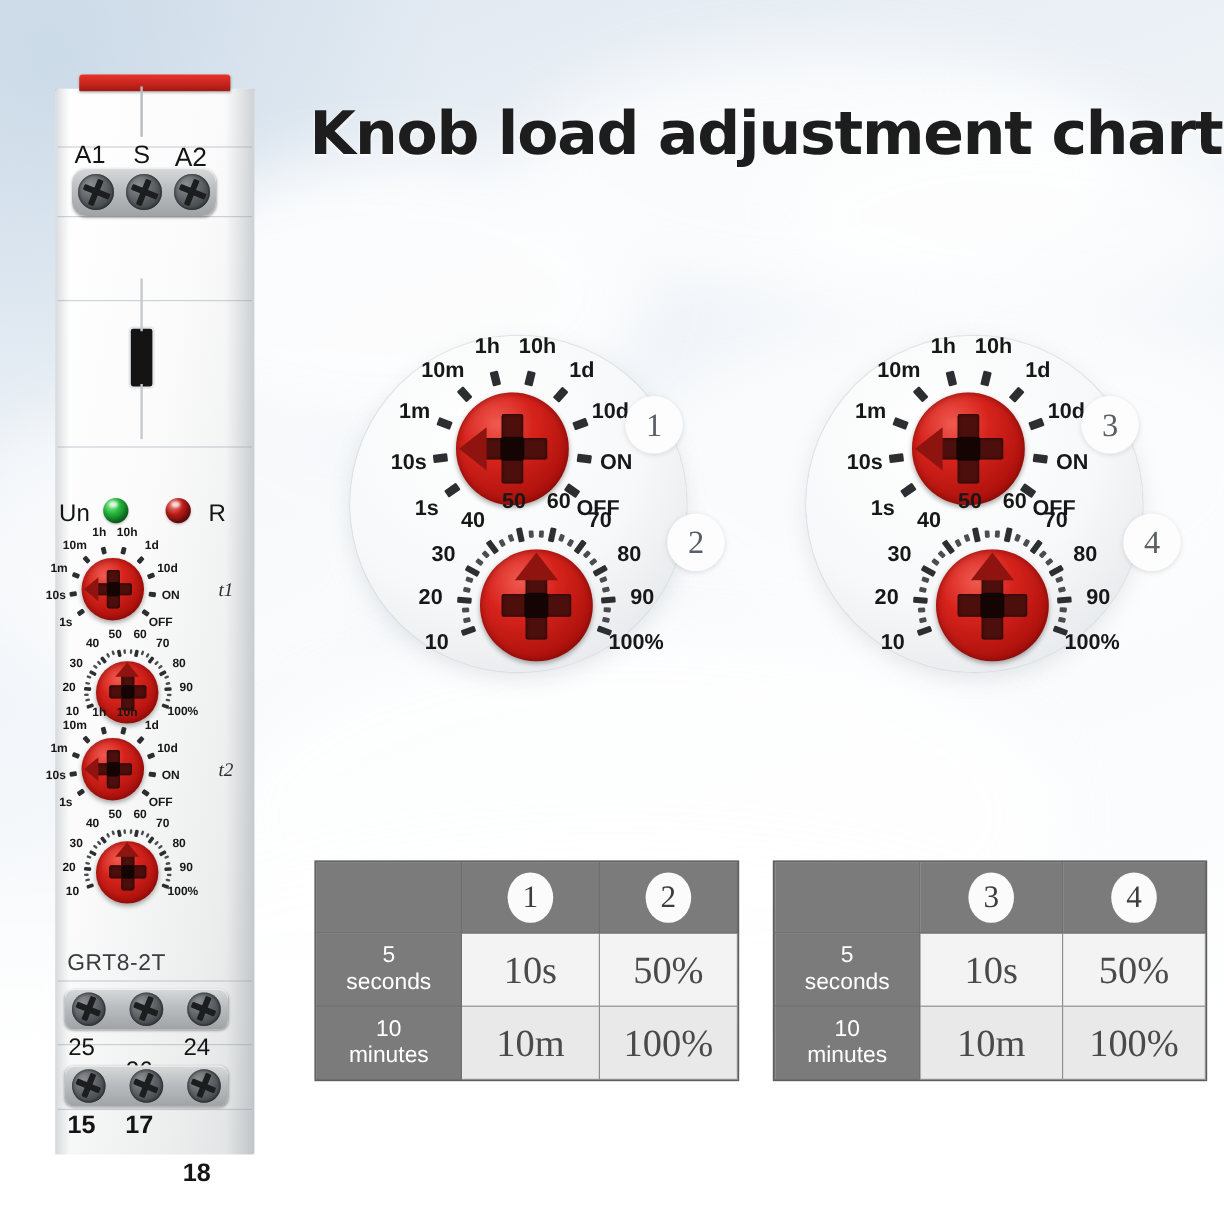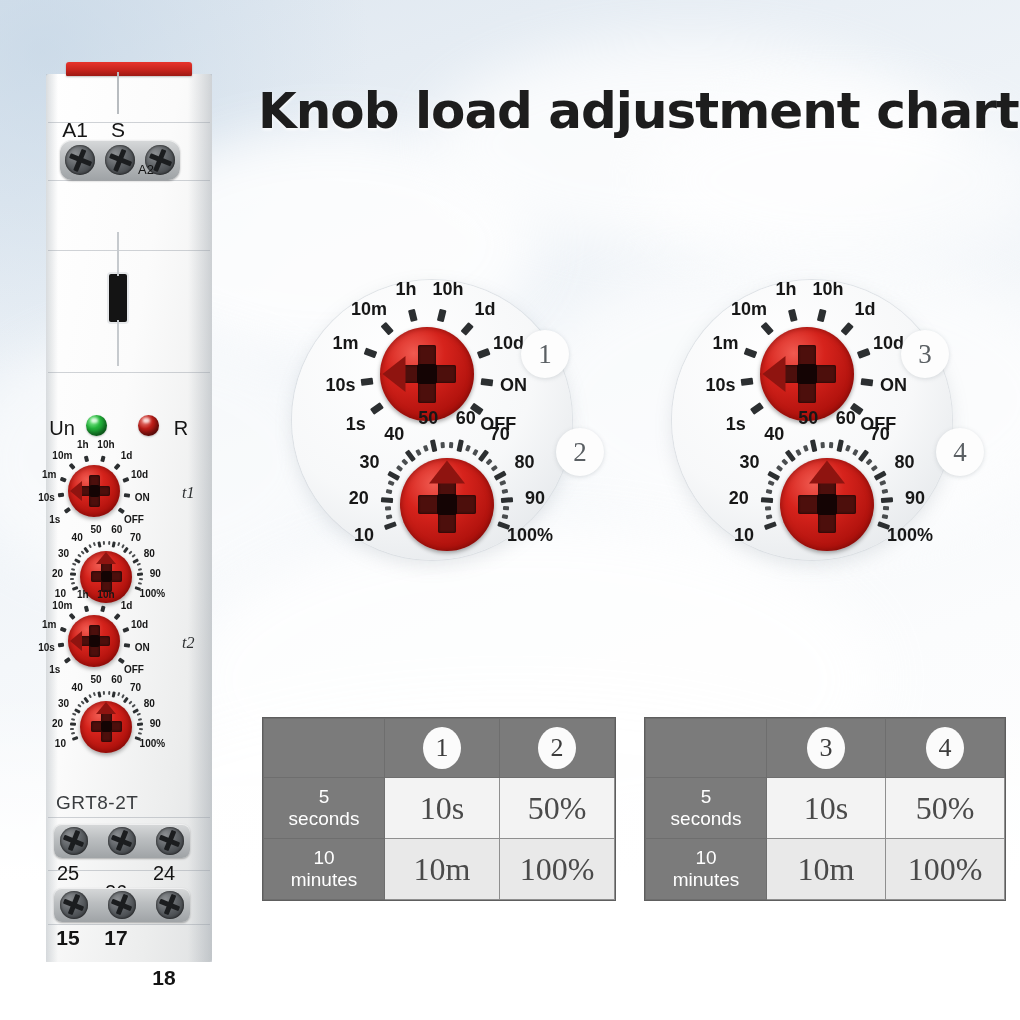--- a/index.html
+++ b/index.html
@@ -165,21 +165,21 @@
           <span class="sx"></span>
           <span class="sy"></span>
         </div>
       <div class="screw" style="left:85px;top:5px;width:30px;height:30px;">
           <span class="sx"></span>
           <span class="sy"></span>
         </div>
     </div>
     <div class="tlabel" style="left:17px;top:56px;width:40px;font-size:21px;">A1</div>
     <div class="tlabel" style="left:60px;top:56px;width:40px;font-size:21px;">S</div>
-    <div class="tlabel" style="left:88px;top:56px;width:40px;font-size:13px;margin-top:44px;">A2</div>
+    <div class="tlabel" style="left:101px;top:56px;width:40px;font-size:22px;">A2</div>
 
     <div class="tlabel" style="left:6px;top:355px;width:36px;font-size:20px;">Un</div>
     <div class="led green" style="left:48px;top:353px;">
         <span class="led-gloss"></span>
       </div>
     <div class="led red" style="left:100px;top:353px;">
         <span class="led-gloss"></span>
       </div>
     <div class="tlabel" style="left:130px;top:355px;width:26px;font-size:20px;">R</div>
 

